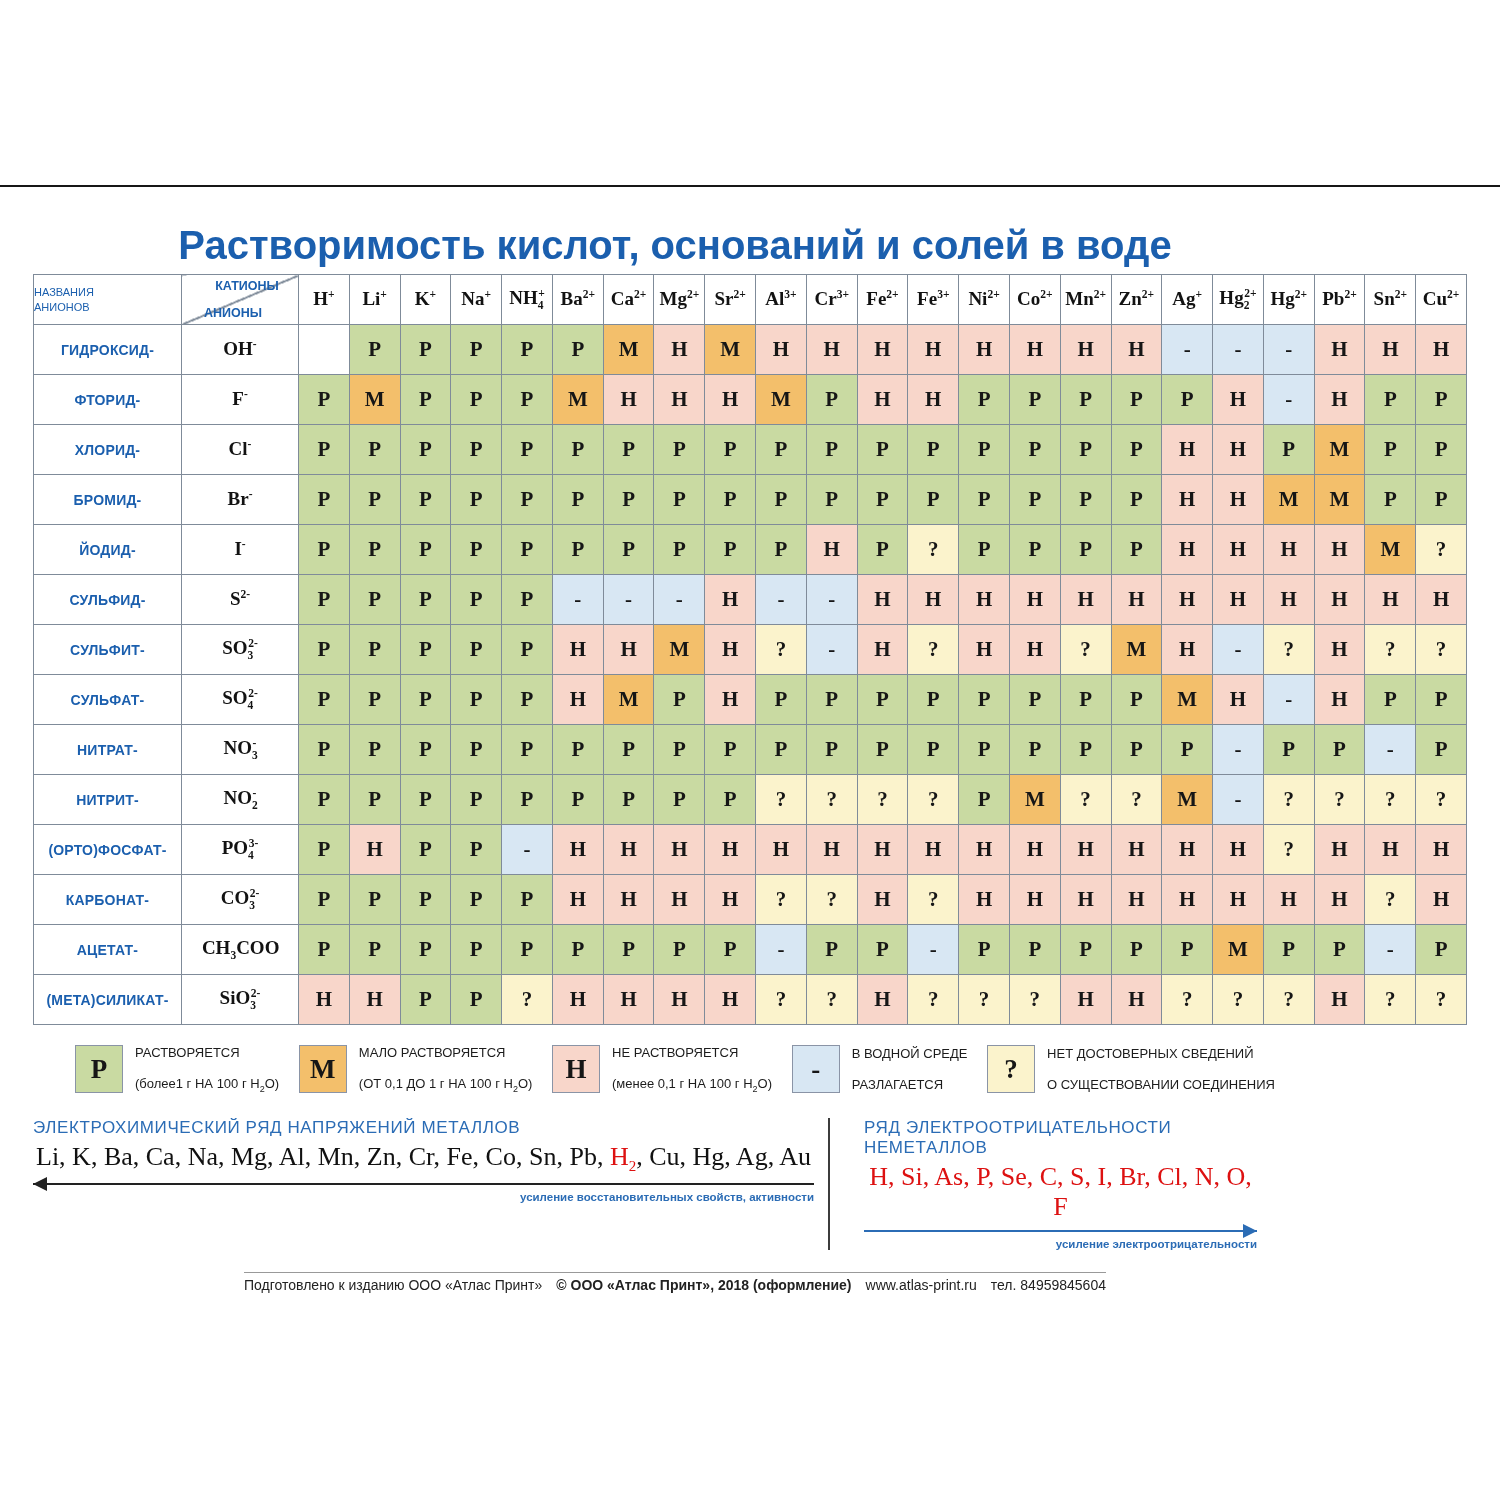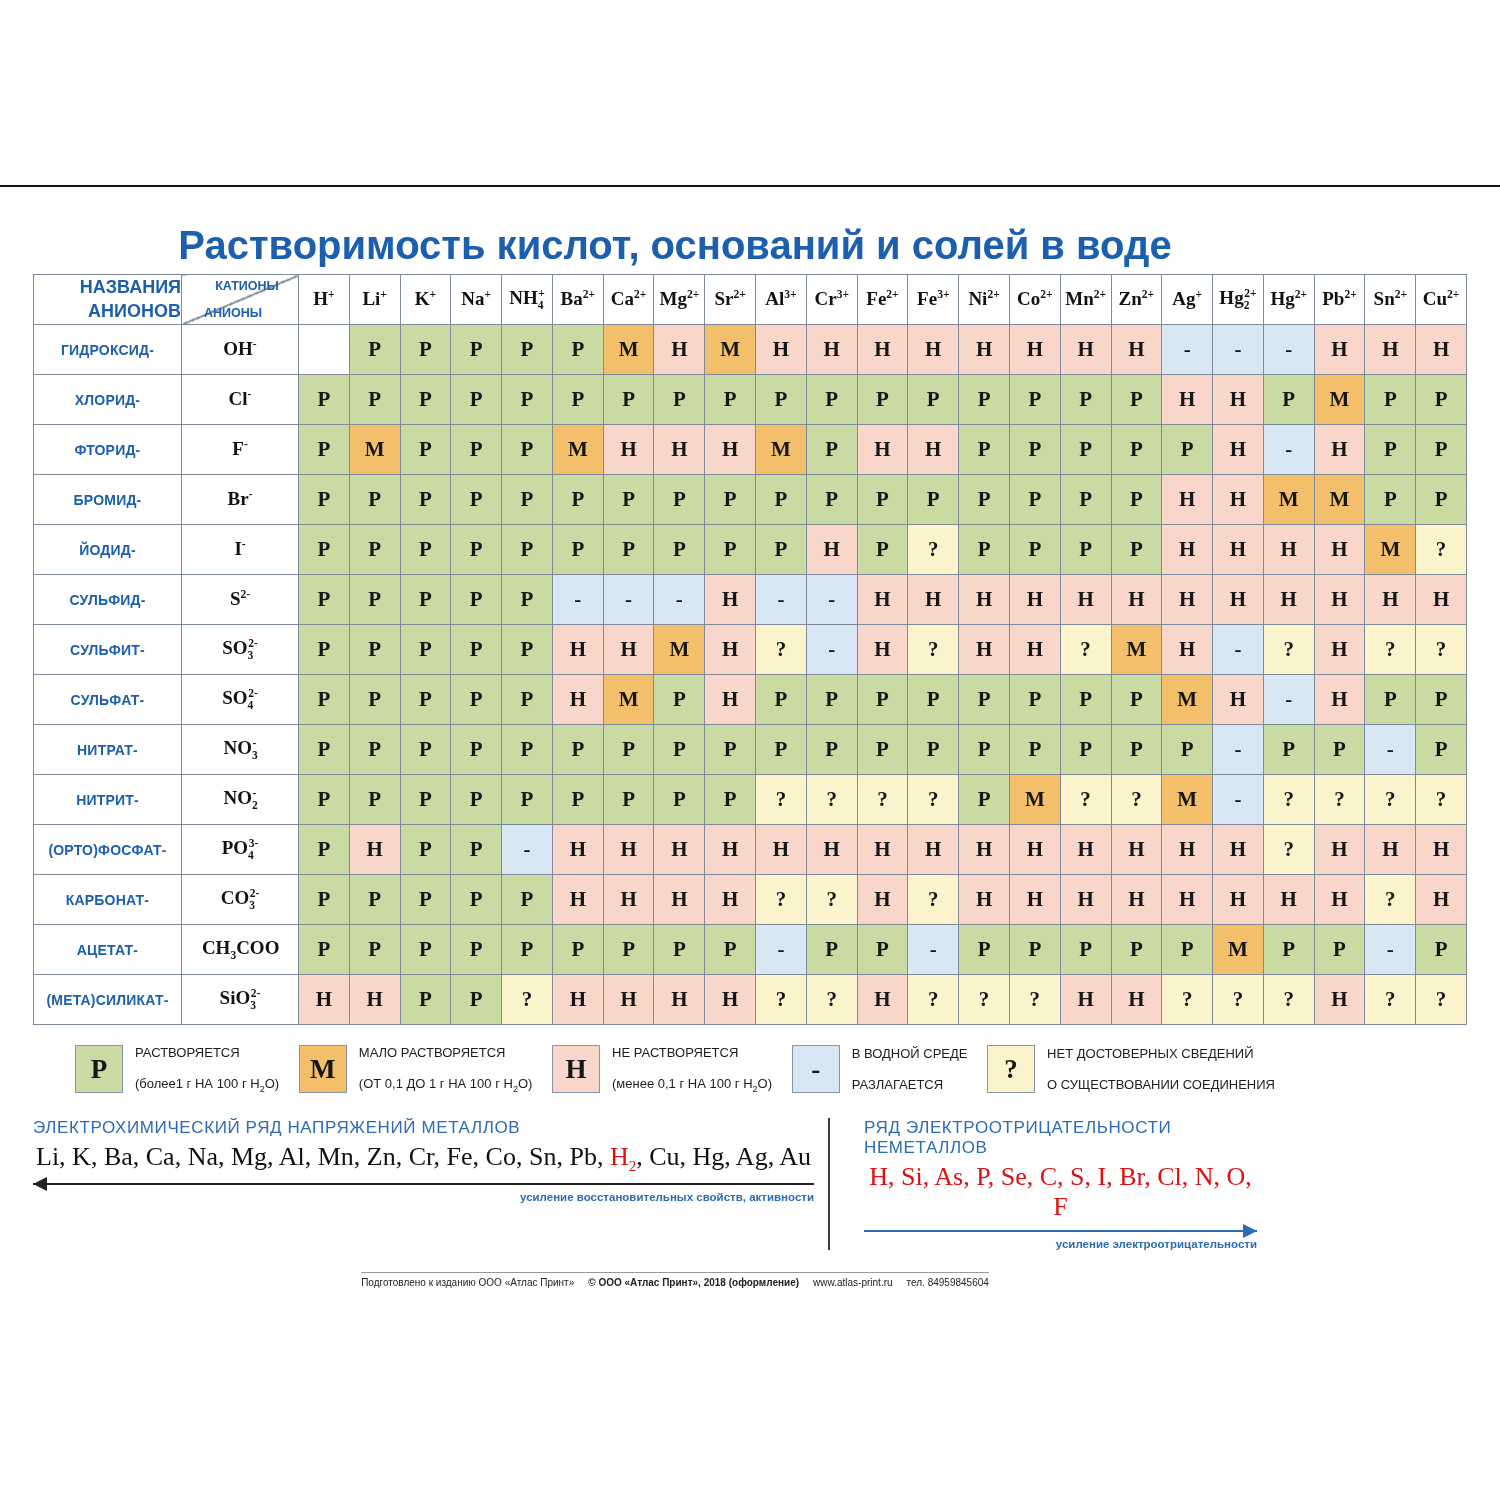--- a/index.html
+++ b/index.html
@@ -9,21 +9,21 @@
   html,body{margin:0;padding:0;background:#fff;}
   .page{position:relative;width:1500px;height:1500px;background:#fff;
         font-family:"Liberation Sans",sans-serif;overflow:hidden;}
   .top-rule{position:absolute;top:185px;left:0;width:1500px;height:2px;background:#161616;}
   .content{position:absolute;top:224px;left:33px;width:1284px;}
   .title{font-size:40px;font-weight:bold;color:var(--blue);text-align:center;line-height:1.05;}
   .subtitle{font-size:20px;font-weight:bold;color:var(--blue);text-align:center;margin-top:2px;}
 
   table.sol-table{border-collapse:collapse;table-layout:fixed;width:1434px;margin-top:8px;}
   .sol-table th,.sol-table td{border:1px solid var(--grid);padding:0;height:49px;background:#fff;}
-  th.names-head{font-size:18px;font-weight:bold;color:var(--blue);line-height:1.3;text-align:right;}
+  th.names-head{font-size:11px;font-weight:normal;color:var(--blue);line-height:1.3;text-align:left;}
   th.corner{position:relative;
     background:linear-gradient(to bottom right,
       #fff calc(50% - 1px), var(--grid) calc(50% - 1px),
       var(--grid) calc(50% + 1px), #fff calc(50% + 1px));}
   .corner-cations,.corner-anions{position:absolute;left:0;right:0;text-align:center;
     font-size:12.5px;font-weight:bold;color:var(--blue);}
   .corner-cations{top:4px;padding-left:14px;}
   .corner-anions{bottom:4px;padding-right:14px;}
   th.cation{font-family:"Liberation Serif",serif;font-size:19px;font-weight:bold;color:#121212;text-align:center;}
   th.cation sub,th.cation sup,td.anion-formula sub,td.anion-formula sup{font-size:11.5px;font-weight:bold;}
@@ -53,21 +53,21 @@
   .arrow{position:relative;height:2px;margin-top:8px;}
   .arrow-left{background:#222;}
   .arrow-left::before{content:"";position:absolute;left:0;top:-6px;width:0;height:0;
     border-right:14px solid #222;border-top:7px solid transparent;border-bottom:7px solid transparent;}
   .arrow-right{background:var(--blue2);}
   .arrow-right::after{content:"";position:absolute;right:0;top:-6px;width:0;height:0;
     border-left:14px solid var(--blue2);border-top:7px solid transparent;border-bottom:7px solid transparent;}
   .series-note{color:var(--blue2);font-weight:bold;font-size:11.5px;text-align:right;margin-top:6px;}
 
   .footer{width:fit-content;margin:22px auto 0;border-top:1px solid #999;padding-top:4px;
-    font-size:10px;color:#222;display:flex;gap:14px;white-space:nowrap;}
+    font-size:14px;color:#222;display:flex;gap:14px;white-space:nowrap;}
   .footer .b{font-weight:bold;}
 </style>
 </head>
 <body>
 
 <div class="page">
   <div class="top-rule"></div>
   <div class="content">
 
     <div class="title">Растворимость кислот, оснований и солей в воде</div>
@@ -157,20 +157,47 @@
             <td class="cell c-n">Н</td>
             <td class="cell c-n">Н</td>
             <td class="cell c-d">-</td>
             <td class="cell c-d">-</td>
             <td class="cell c-d">-</td>
             <td class="cell c-n">Н</td>
             <td class="cell c-n">Н</td>
             <td class="cell c-n">Н</td>
           </tr>
           <tr>
+            <td class="anion-name">ФТОРИД-</td>
+            <td class="anion-formula">F<sup>-</sup></td>
+            <td class="cell c-p">Р</td>
+            <td class="cell c-m">М</td>
+            <td class="cell c-p">Р</td>
+            <td class="cell c-p">Р</td>
+            <td class="cell c-p">Р</td>
+            <td class="cell c-m">М</td>
+            <td class="cell c-n">Н</td>
+            <td class="cell c-n">Н</td>
+            <td class="cell c-n">Н</td>
+            <td class="cell c-m">М</td>
+            <td class="cell c-p">Р</td>
+            <td class="cell c-n">Н</td>
+            <td class="cell c-n">Н</td>
+            <td class="cell c-p">Р</td>
+            <td class="cell c-p">Р</td>
+            <td class="cell c-p">Р</td>
+            <td class="cell c-p">Р</td>
+            <td class="cell c-p">Р</td>
+            <td class="cell c-n">Н</td>
+            <td class="cell c-d">-</td>
+            <td class="cell c-n">Н</td>
+            <td class="cell c-p">Р</td>
+            <td class="cell c-p">Р</td>
+          </tr>
+          <tr>
             <td class="anion-name">ХЛОРИД-</td>
             <td class="anion-formula">Cl<sup>-</sup></td>
             <td class="cell c-p">Р</td>
             <td class="cell c-p">Р</td>
             <td class="cell c-p">Р</td>
             <td class="cell c-p">Р</td>
             <td class="cell c-p">Р</td>
             <td class="cell c-p">Р</td>
             <td class="cell c-p">Р</td>
             <td class="cell c-p">Р</td>
@@ -180,47 +207,20 @@
             <td class="cell c-p">Р</td>
             <td class="cell c-p">Р</td>
             <td class="cell c-p">Р</td>
             <td class="cell c-p">Р</td>
             <td class="cell c-p">Р</td>
             <td class="cell c-p">Р</td>
             <td class="cell c-n">Н</td>
             <td class="cell c-n">Н</td>
             <td class="cell c-p">Р</td>
             <td class="cell c-m">М</td>
-            <td class="cell c-p">Р</td>
-            <td class="cell c-p">Р</td>
-          </tr>
-          <tr>
-            <td class="anion-name">ФТОРИД-</td>
-            <td class="anion-formula">F<sup>-</sup></td>
-            <td class="cell c-p">Р</td>
-            <td class="cell c-m">М</td>
-            <td class="cell c-p">Р</td>
-            <td class="cell c-p">Р</td>
-            <td class="cell c-p">Р</td>
-            <td class="cell c-m">М</td>
-            <td class="cell c-n">Н</td>
-            <td class="cell c-n">Н</td>
-            <td class="cell c-n">Н</td>
-            <td class="cell c-m">М</td>
-            <td class="cell c-p">Р</td>
-            <td class="cell c-n">Н</td>
-            <td class="cell c-n">Н</td>
-            <td class="cell c-p">Р</td>
-            <td class="cell c-p">Р</td>
-            <td class="cell c-p">Р</td>
-            <td class="cell c-p">Р</td>
-            <td class="cell c-p">Р</td>
-            <td class="cell c-n">Н</td>
-            <td class="cell c-d">-</td>
-            <td class="cell c-n">Н</td>
             <td class="cell c-p">Р</td>
             <td class="cell c-p">Р</td>
           </tr>
           <tr>
             <td class="anion-name">БРОМИД-</td>
             <td class="anion-formula">Br<sup>-</sup></td>
             <td class="cell c-p">Р</td>
             <td class="cell c-p">Р</td>
             <td class="cell c-p">Р</td>
             <td class="cell c-p">Р</td>

